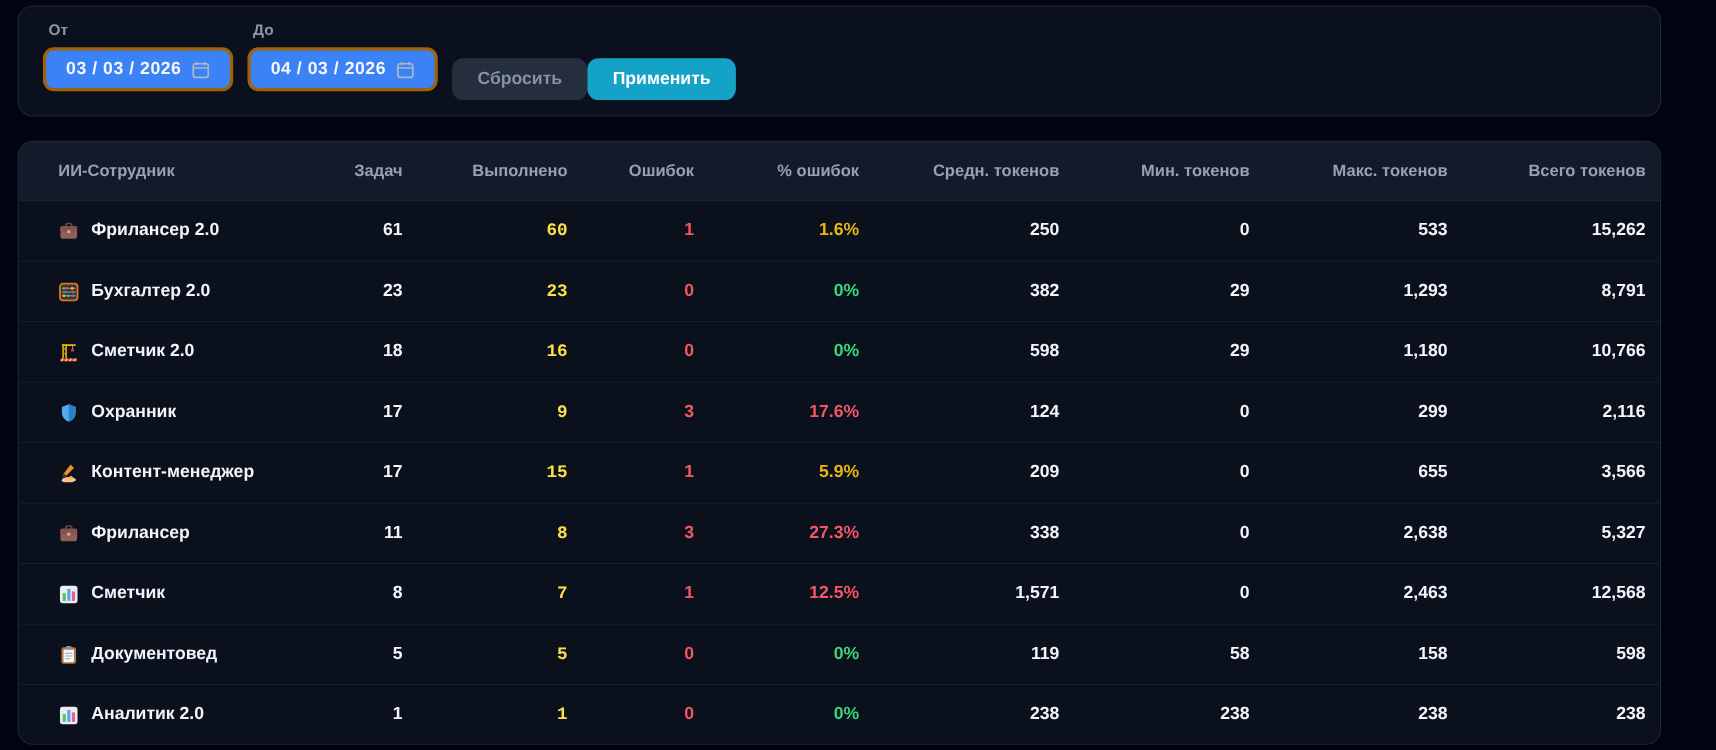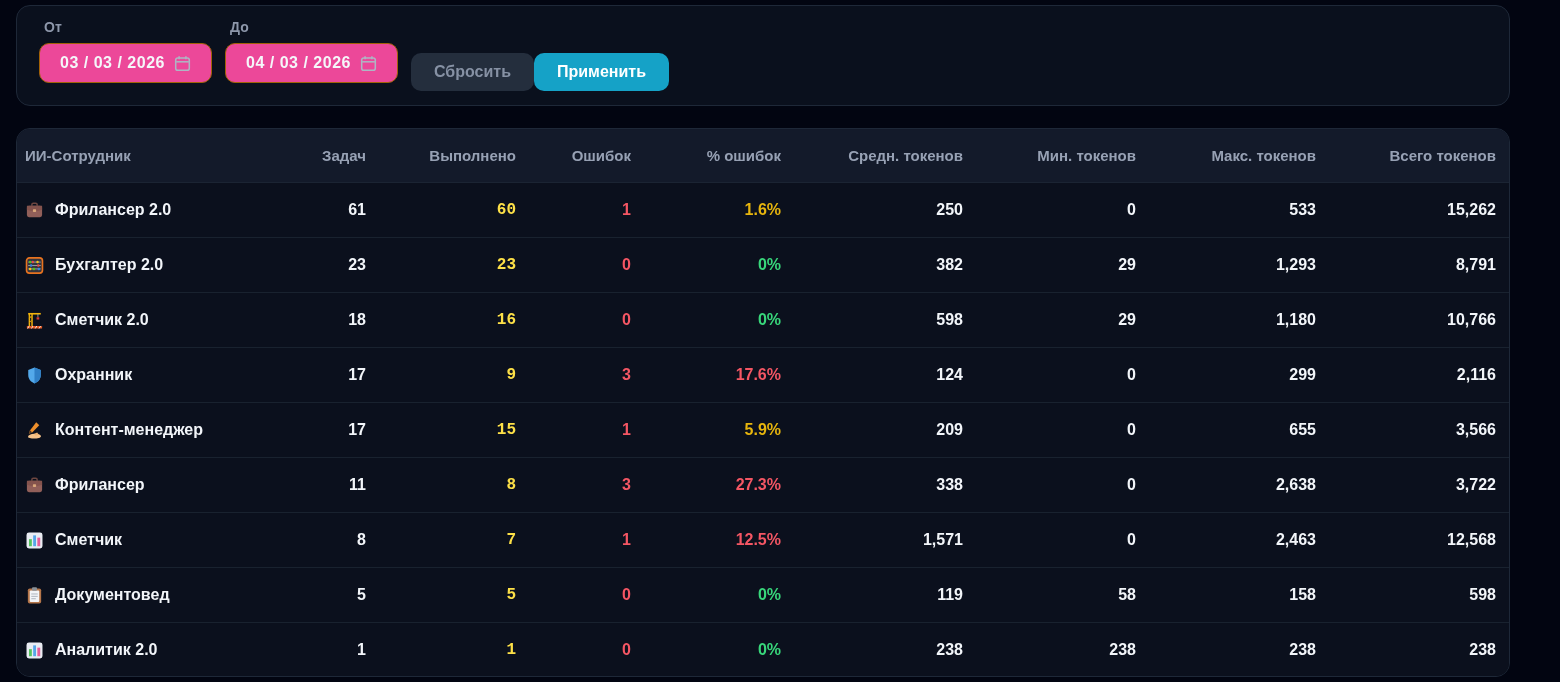--- a/index.html
+++ b/index.html
@@ -16,22 +16,22 @@
     background:#0a101d;
     border:1px solid #1e2838;
     border-radius:14px;
     padding:13px 0 0 22px;
     display:flex; align-items:flex-start;
   }
   .date-group { display:flex; flex-direction:column; margin-right:13px; }
   .date-label { font-size:14px; color:#8d97aa; margin:0 0 8px 5px;font-weight:bold; }
   .date-input {
     height:40px; width:173px;
-    background:#ec4899;
-    border:1px solid #a16207;
+    background:#3b82f6;
+    border:3px solid #a16207;
     border-radius:10px;
     display:flex; align-items:center; justify-content:center;
     gap:9px; cursor:pointer;
   }
   .date-value { font-size:16px; font-weight:700; color:#f5f7fa; letter-spacing:.5px; white-space:nowrap; }
   .cal-icon { display:flex; }
   .btn-row { display:flex; align-items:flex-end; height:73px; }
   .btn {
     height:38px; border:none; border-radius:10px;
     font-family:"Liberation Sans", sans-serif;
@@ -60,21 +60,21 @@
     background:#131a2a;
     border-bottom:1px solid #1b2433;
     font-size:15px; font-weight:700; color:#97a1b4;
   }
   .t-row {
     height:55px;
     border-bottom:1px solid #19222f;
     font-size:16px; font-weight:600; color:#f2f5f9;
     background:#0b101d;
   }
-  .c-name { padding-left:8px; display:flex; align-items:center; gap:11px; text-align:center; }
+  .c-name { padding-left:36px; display:flex; align-items:center; gap:11px; text-align:center; }
   .c-num { text-align:right; }
   .green { color:#fde047;font-family:Liberation Mono, monospace; }
   .red { color:#f45664; }
   .success { color:#38d77b; }
   .warning { color:#e7b50d; }
   .danger { color:#f45664; }
   
   .row-icon { width:19px; height:19px; flex:0 0 19px; display:inline-flex; }
   .row-icon svg { display:none; width:19px; height:19px; }
   .row-icon.icon-briefcase    svg.ic-briefcase,
@@ -279,21 +279,21 @@
           </span>
           <span>Фрилансер</span>
         </span>
         <span class="c-num">11</span>
         <span class="c-num green">8</span>
         <span class="c-num red">3</span>
         <span class="c-num danger">27.3%</span>
         <span class="c-num">338</span>
         <span class="c-num">0</span>
         <span class="c-num">2,638</span>
-        <span class="c-num">3,722</span>
+        <span class="c-num">5,327</span>
       </div>
 
       <div class="t-grid t-row">
         <span class="c-name">
           <span class="row-icon icon-bar-chart">
 
             <svg class="ic-bar-chart" viewBox="0 0 20 20">
               <rect x="1.6" y="1.6" width="16.8" height="16.8" rx="2.6" fill="#e9ecf2"></rect>
               <rect x="4.2" y="8.6" width="3" height="7.4" fill="#57c45f"></rect>
               <rect x="8.6" y="4.6" width="3" height="11.4" fill="#58a6e8"></rect>

